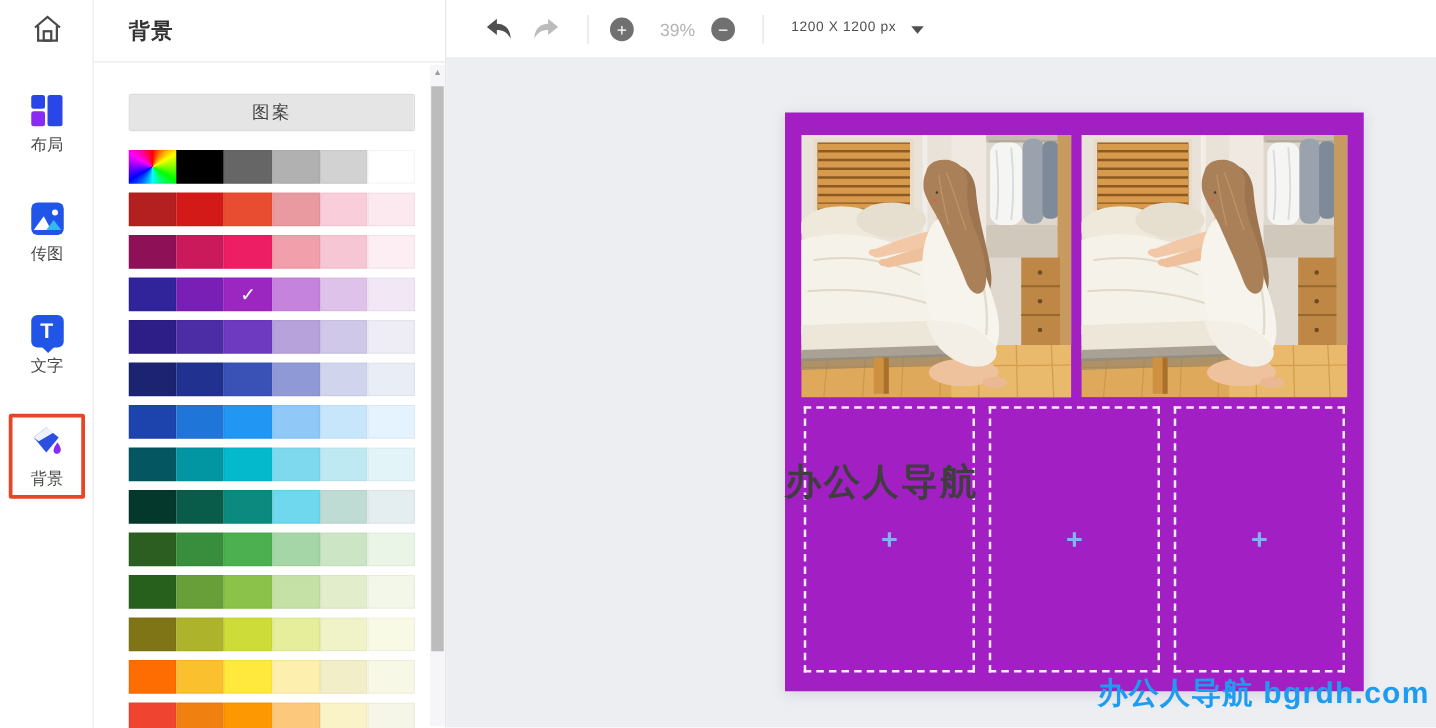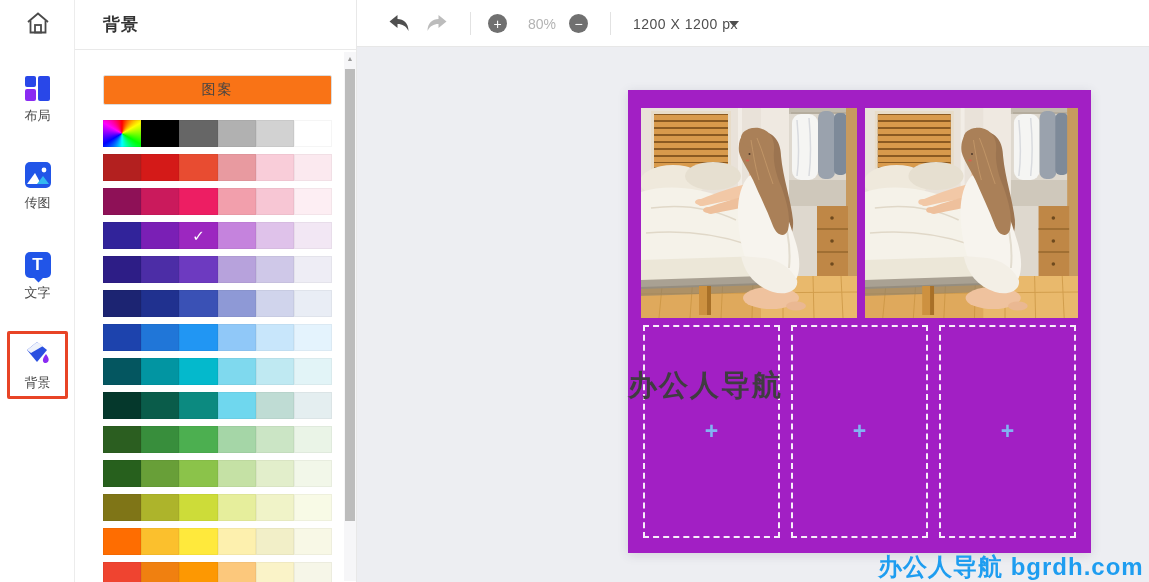--- a/index.html
+++ b/index.html
@@ -29,21 +29,21 @@
 
   
   .panel { position:absolute; left:75px; top:0; width:282px; height:582px; background:#fff;
     border-right:1px solid #e8e8e8; z-index:4; }
   .panel-header { height:50px; border-bottom:1px solid #e9e9e9; display:flex; align-items:center; padding-left:28px; }
   .panel-title { font-size:17px; color:#333; font-weight:bold; letter-spacing:1px; }
   .panel-body { position:relative; height:531px; }
   .tab-group { position:absolute; left:28px; top:25px; width:229px; height:30px; display:flex;
     border:1px solid #dcdcdc; border-radius:2px; overflow:hidden; }
   .tab { flex:1; display:flex; align-items:center; justify-content:center; font-size:14px;
-    color:#444; background:#f97316; cursor:pointer; letter-spacing:2px; }
+    color:#444; background:#e5e5e5; cursor:pointer; letter-spacing:2px; }
   .tab.active { background:#146cf0; color:#fff; }
   .palette { position:absolute; left:28px; top:70px; width:229px; }
   .swatch-row { display:flex; height:27px; margin-bottom:7px; }
   .swatch { flex:1; position:relative; cursor:pointer; box-shadow:inset 0 0 0 1px rgba(0,0,0,0.04); }
   .swatch.rainbow { background:conic-gradient(#ff0000,#ffff00,#00ff00,#00ffff,#0000ff,#ff00ff,#ff0000); }
   .swatch .check { position:absolute; left:0; top:0; right:0; bottom:0; display:flex;
     align-items:center; justify-content:center; color:#fff; font-size:15px; font-weight:bold; }
   
   .vtrack { position:absolute; left:269px; top:2px; width:12px; height:529px; background:#f6f6f8; }
   .varrow { display:block; text-align:center; font-size:7px; color:#9a9a9a; padding-top:3px; height:15px; cursor:pointer; }
@@ -52,38 +52,38 @@
   
   .main { position:absolute; left:357px; top:0; width:792px; height:582px; }
   .toolbar { position:relative; height:47px; background:#fff; border-bottom:1px solid #e7e7e7; }
   .tb-icon { position:absolute; cursor:pointer; }
   .vdiv { position:absolute; top:12px; width:1px; height:23px; background:#e2e2e2; }
   .zoom-circle { position:absolute; top:14px; width:19px; height:19px; border-radius:50%;
     background:#707070; color:#fff; display:flex; align-items:center; justify-content:center;
     font-size:14px; line-height:1; cursor:pointer; }
   .zoom-pct { position:absolute; top:16px; left:160px; width:50px; text-align:center;
     font-size:14px; color:#b3b3b3; }
-  .size-label { position:absolute; top:16px; left:276px; font-size:14px; color:#4f4f4f;
+  .size-label { position:absolute; top:16px; left:276px; font-size:11px; color:#4f4f4f;
     letter-spacing:.5px; cursor:pointer; }
   .caret-down { position:absolute; top:21px; left:372px; width:0; height:0;
     border-left:5px solid transparent; border-right:5px solid transparent; border-top:6px solid #4f4f4f; cursor:pointer; }
 
   .canvas-area { position:relative; height:535px; background:#edeef2; overflow:hidden; }
   .design-canvas { position:absolute; left:271px; top:43px; width:463px; height:463px;
     box-shadow:0 2px 10px rgba(60,60,90,0.15); }
   .photo { position:absolute; top:18px; height:210px; cursor:pointer; }
   .photo1 { left:13px; width:216px; }
   .photo2 { left:237px; width:213px; }
   .ph-box { position:absolute; top:235px; width:137px; height:213px;
     border:2px dashed rgba(255,255,255,0.92); display:flex; align-items:center; justify-content:center; cursor:pointer; }
   .ph1 { left:15px; } .ph2 { left:163px; } .ph3 { left:311px; }
   .plus { color:#82b4f2; font-size:23px; font-weight:bold; line-height:1; }
   .canvas-title { position:absolute; left:0; top:276px; width:504px; text-align:left;
     font-size:29px; font-weight:bold; color:#3f3d40; letter-spacing:2px; z-index:3; cursor:pointer; }
-  .watermark { position:absolute; left:250px; top:461px; font-size:24px; font-weight:bold;
+  .watermark { position:absolute; left:250px; top:448px; font-size:24px; font-weight:bold;
     color:#1e9df0; letter-spacing:1px; white-space:nowrap; z-index:4; }
 </style>
 </head>
 <body>
 
 <svg width="0" height="0" style="position:absolute" aria-hidden="true">
   <symbol id="photoScene" viewBox="0 0 216 210" preserveAspectRatio="none">
 
     <rect x="0" y="0" width="216" height="168" fill="#e9e2d9"></rect>
     <rect x="120" y="0" width="96" height="168" fill="#efe9e1"></rect>
@@ -345,21 +345,21 @@
 <main class="main">
   <div class="toolbar">
     <svg class="tb-icon" style="left:31px;top:14px" width="23" height="19" viewBox="0 0 23 19">
       <path d="M9.5 1 L1.5 7.5 L9.5 14 L9.5 10 C14.5 10 18 12 20.5 17 C20.5 9 15.5 5 9.5 5 Z" fill="#4f4f4f"></path>
     </svg>
     <svg class="tb-icon" style="left:68px;top:14px" width="23" height="19" viewBox="0 0 23 19">
       <path d="M13.5 1 L21.5 7.5 L13.5 14 L13.5 10 C8.5 10 5 12 2.5 17 C2.5 9 7.5 5 13.5 5 Z" fill="#bcbcbc"></path>
     </svg>
     <span class="vdiv" style="left:113px"></span>
     <span class="zoom-circle" style="left:131px">+</span>
-    <span class="zoom-pct">80%</span>
+    <span class="zoom-pct">39%</span>
     <span class="zoom-circle" style="left:212px">−</span>
     <span class="vdiv" style="left:253px"></span>
     <span class="size-label">1200 X 1200 px</span>
     <span class="caret-down"></span>
   </div>
 
   <div class="canvas-area">
     <div class="design-canvas" style="background: rgb(162, 31, 196);">
       <svg class="photo photo1" viewBox="0 0 216 210" preserveAspectRatio="none">
           <use href="#photoScene"></use>

